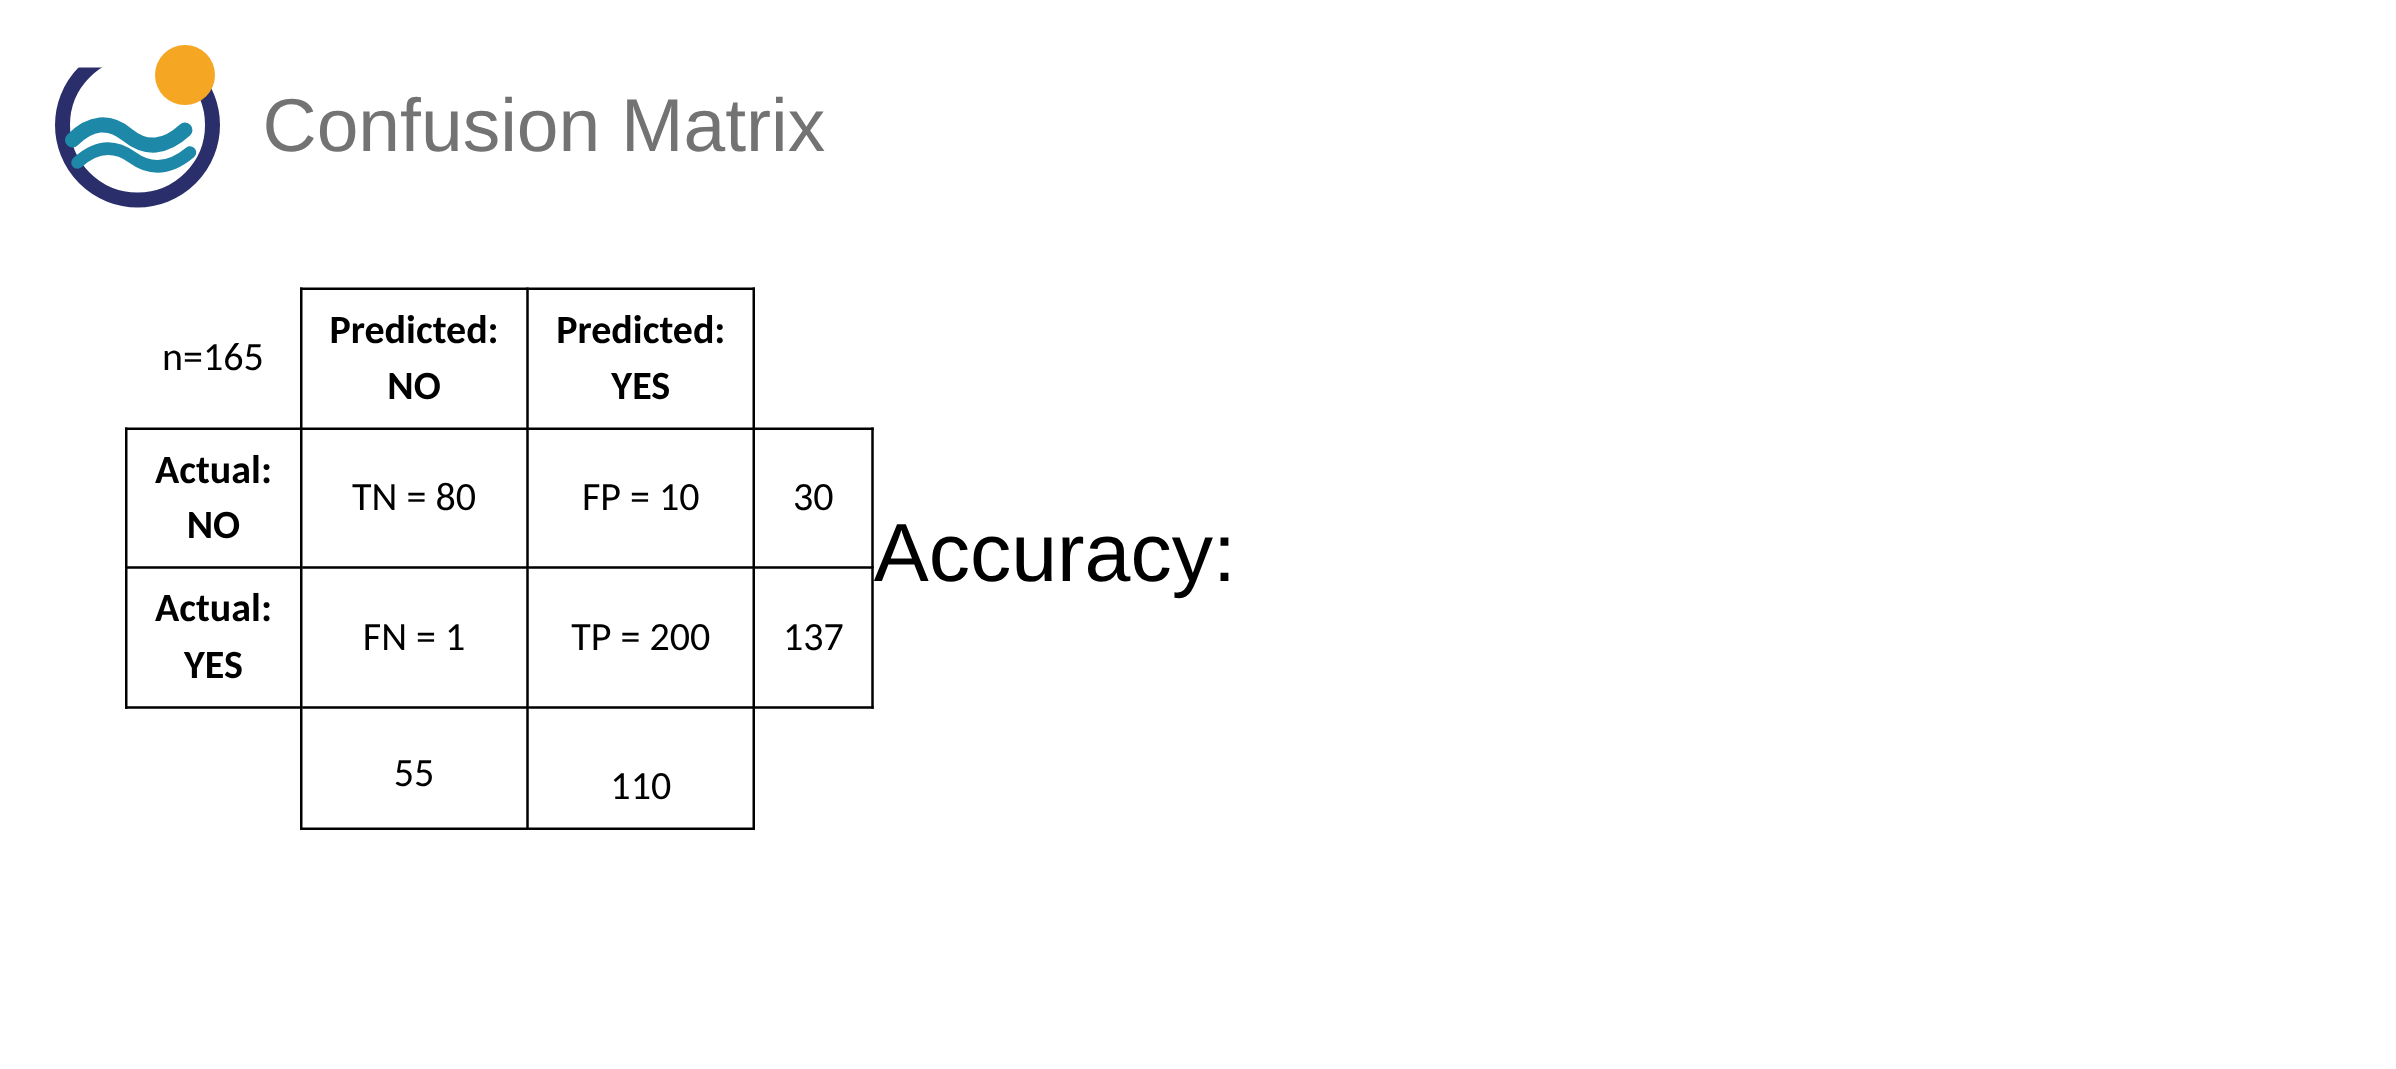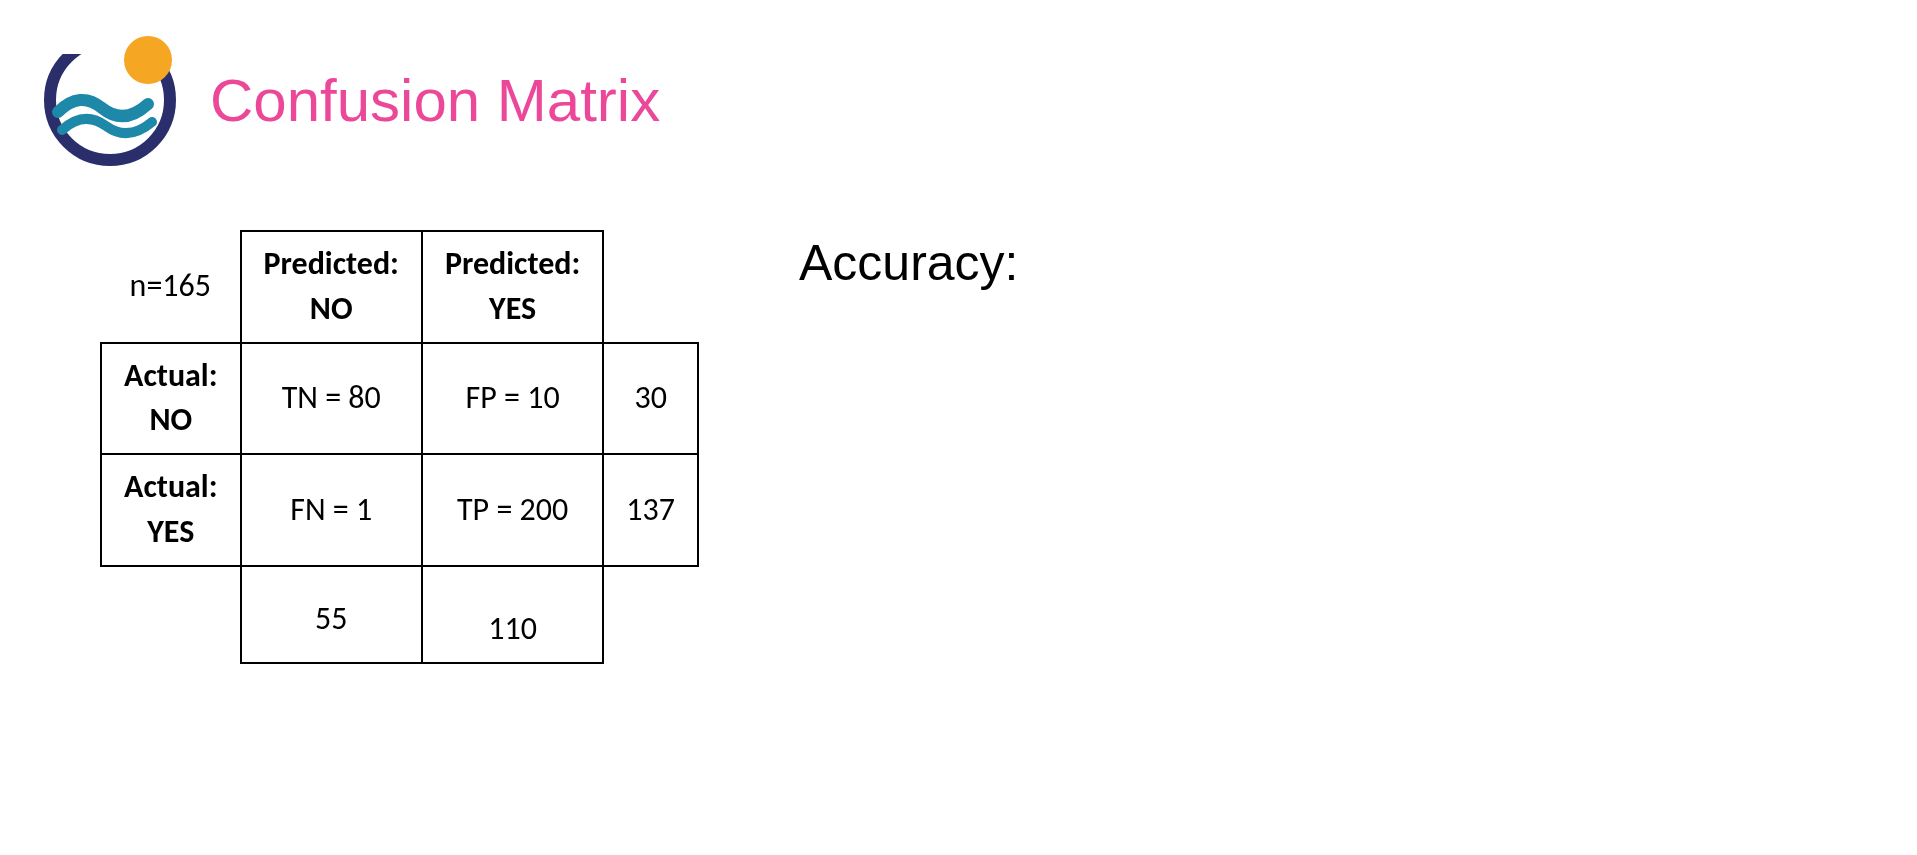--- a/index.html
+++ b/index.html
@@ -19,28 +19,28 @@
       align-items: center;
       padding: 30px 40px 0 40px;
     }
     .logo {
       width: 140px;
       height: 140px;
       flex-shrink: 0;
     }
     .title {
       font-size: 60px;
-      color: #ec4899;
+      color: #737373;
       font-weight: 400;
       margin-left: 30px;
     }
     .content {
       display: flex;
       padding: 60px 60px 0 100px;
-      gap: 100px;
+      align-items: center;
     }
     .left-panel {
       flex-shrink: 0;
     }
     .matrix-table {
       border-collapse: collapse;
       font-family: Calibri, Arial, sans-serif;
       font-size: 32px;
     }
     .matrix-table td {
@@ -50,21 +50,21 @@
       line-height: 1.4;
     }
     .bordered {
       border: 2px solid #000;
     }
     .bold-cell {
       font-weight: bold;
       margin-top: 32px;
     }
     .right-panel {
-      font-size: 50px;
+      font-size: 66px;
       line-height: 1.35;
       max-width: 750px;
     }
     .metric-title {
       margin-bottom: 8px;
     }
     .bullet-list {
       list-style: disc;
       padding-left: 60px;
     }

